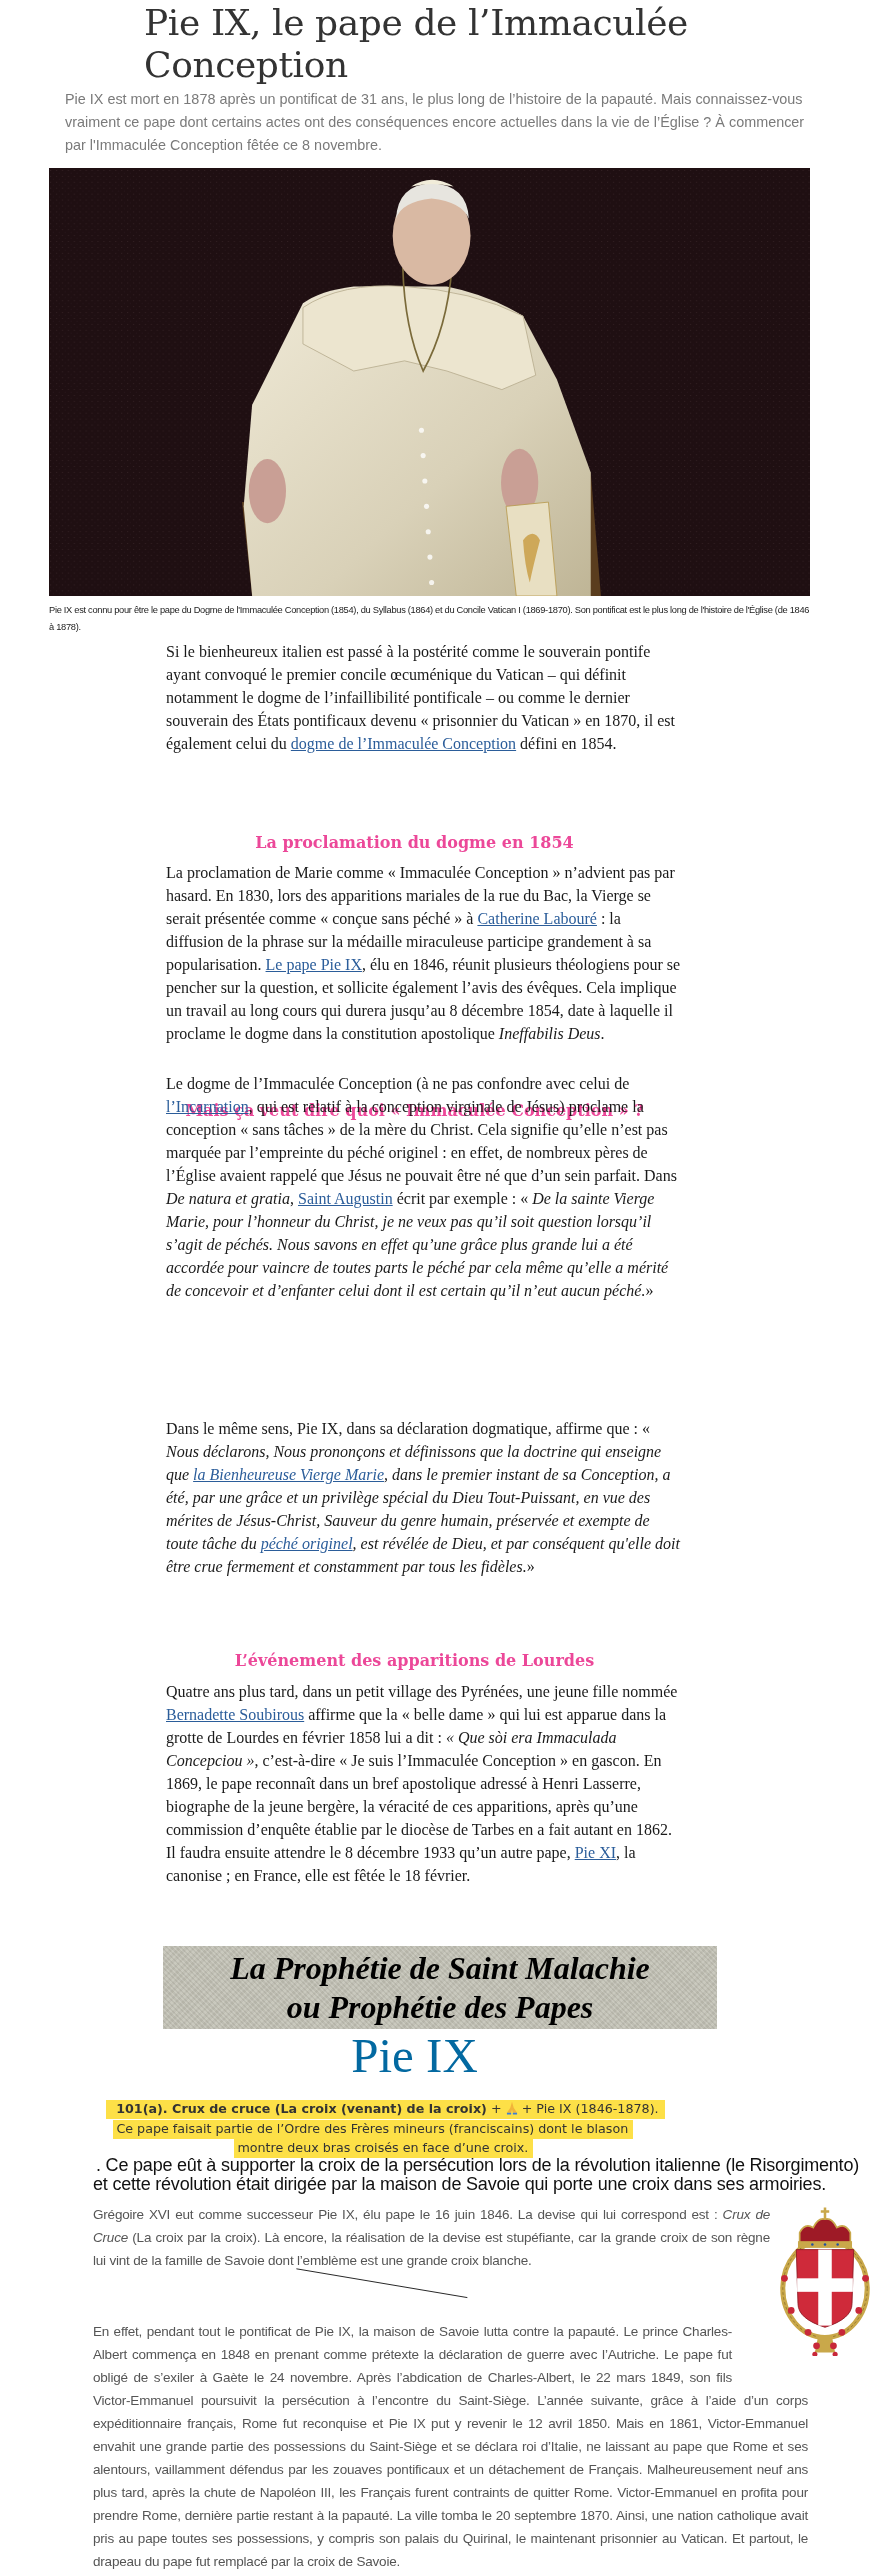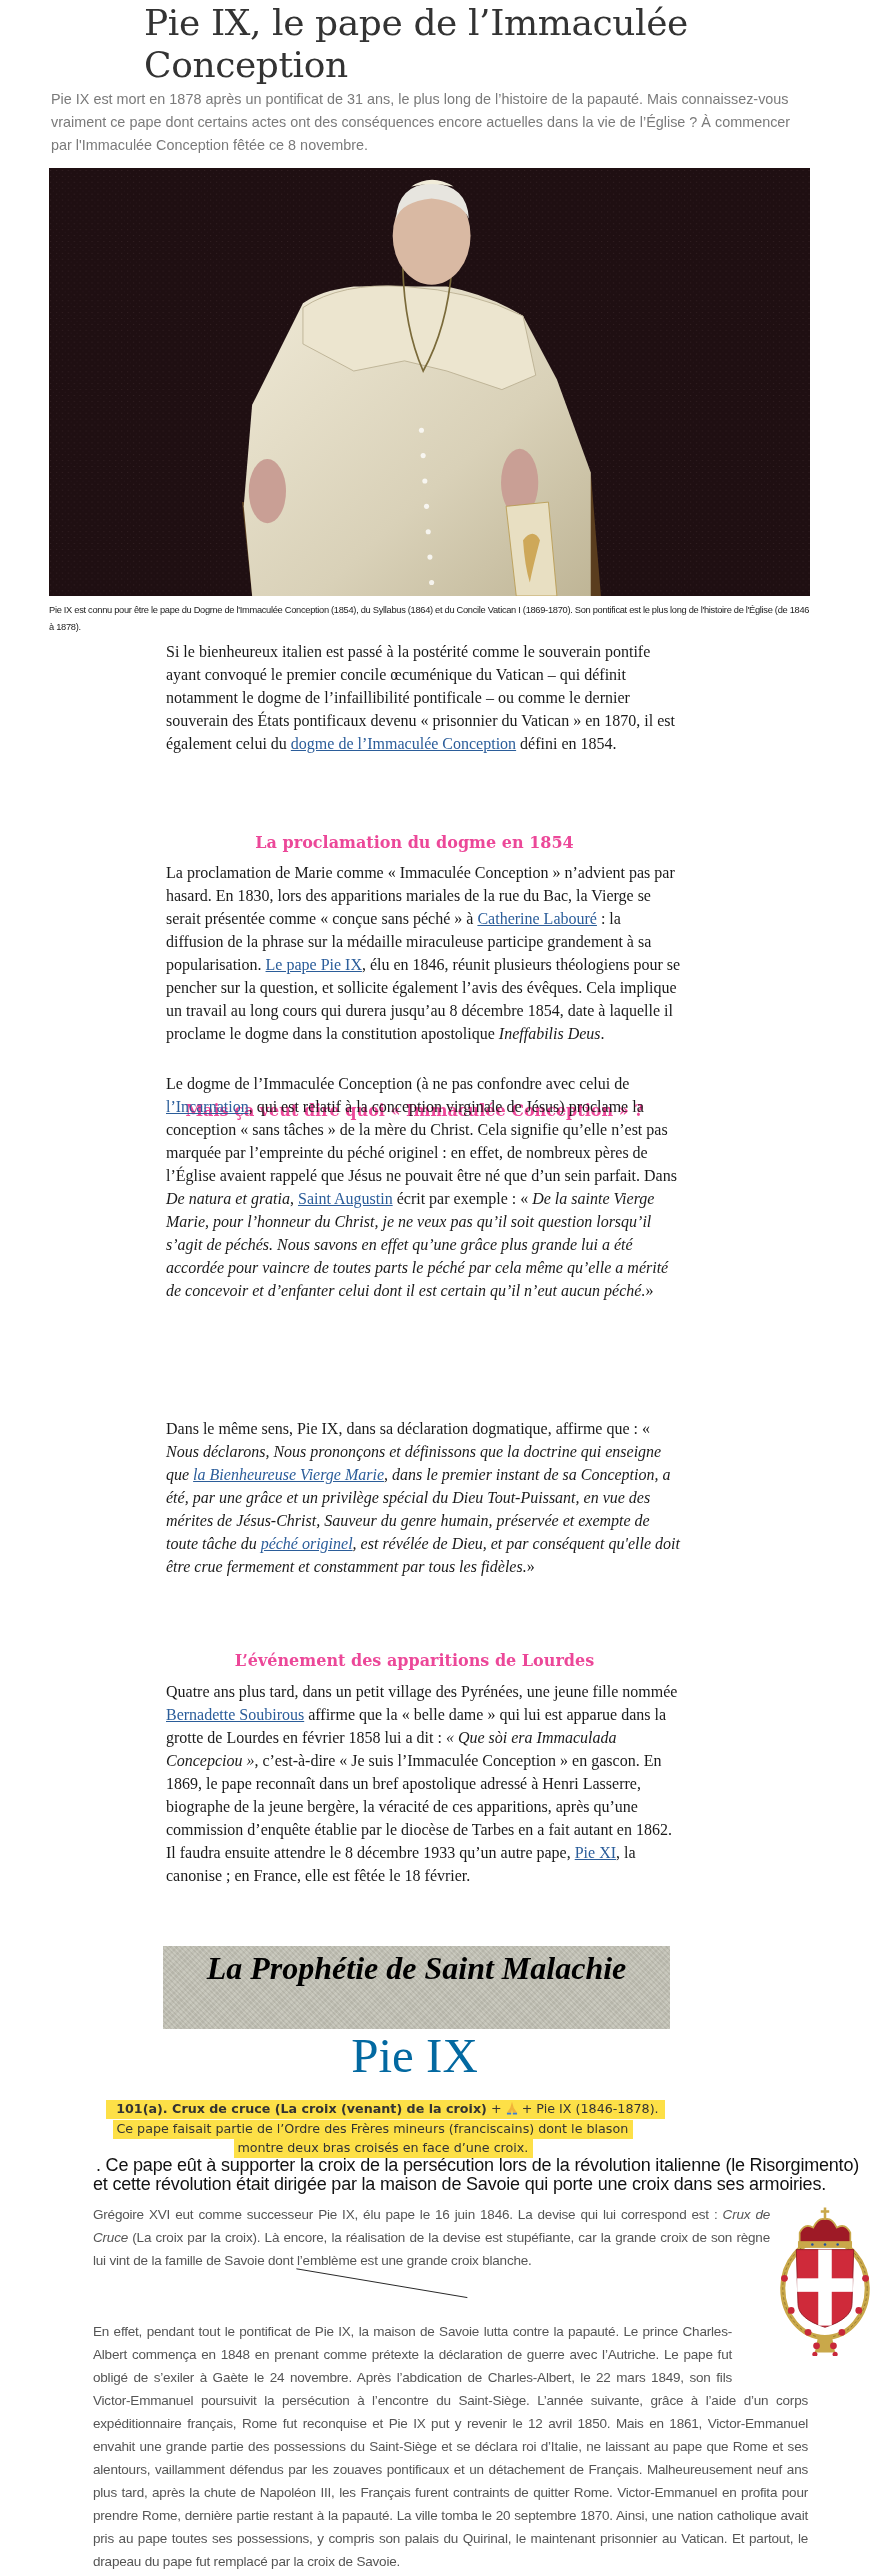--- a/index.html
+++ b/index.html
@@ -6,21 +6,21 @@
   html, body { width: 889px; background: #ffffff; }
   body { position: relative; height: 2576px; overflow: hidden; color: #222; }
 
   .title {
     position: absolute; left: 144px; top: 1.7px; width: 643px;
     font-family: "DejaVu Serif", "Liberation Serif", serif;
     font-size: 36px; line-height: 42px; color: #333; font-weight: normal;
     letter-spacing: -0.4px;
   }
   .lede {
-    position: absolute; left: 51px; top: 88px; width: 762px;
+    position: absolute; left: 65px; top: 88px; width: 762px;
     font-family: "Liberation Sans", "DejaVu Sans", sans-serif;
     font-size: 14.4px; line-height: 23px; color: #7a7a7a;
   }
 
   .hero {
     position: absolute; left: 49px; top: 168px; width: 761px; height: 428px;
     background: radial-gradient(ellipse at 50% 50%, #2a1418 0%, #1f0f12 60%, #1a0c0f 100%);
     overflow: hidden;
   }
   .hero svg { width: 100%; height: 100%; display: block; }
@@ -39,21 +39,21 @@
   .body-col a { color: #2b5d9a; text-decoration: underline; }
   .body-col i { font-style: italic; }
   .h2 {
     position: absolute; width: 525px; left: 152px;
     font-family: "DejaVu Serif", "Liberation Serif", serif;
     font-weight: bold; font-size: 16px; line-height: 22px; color: #ec4899;
     text-align: center;
   }
 
   .banner {
-    position: absolute; left: 163px; top: 1946px; width: 507px; height: 83px;
+    position: absolute; left: 163px; top: 1946px; width: 554px; height: 83px;
     background: #c2c1b5;
     background-image:
       repeating-linear-gradient(45deg, rgba(255,255,255,0.08) 0 1.7px, rgba(0,0,0,0.04) 1.7px 3.4px),
       repeating-linear-gradient(-45deg, rgba(255,255,255,0.06) 0 2.5px, rgba(0,0,0,0.03) 2.5px 5.1px);
     text-align: center;
     font-family: "Liberation Serif", "DejaVu Serif", serif;
     font-style: italic; font-weight: bold; font-size: 32px; line-height: 39px; color: #000;
     padding-top: 2.5px;
   }
   .big-pie {
@@ -154,20 +154,21 @@
   <span>Dans le même sens, Pie IX, dans sa déclaration dogmatique, affirme que : « </span><i>Nous déclarons, Nous prononçons et définissons que la doctrine qui enseigne que </i><i><a href="#">la Bienheureuse Vierge Marie</a></i><i>, dans le premier instant de sa Conception, a été, par une grâce et un privilège spécial du Dieu Tout-Puissant, en vue des mérites de Jésus-Christ, Sauveur du genre humain, préservée et exempte de toute tâche du </i><i><a href="#">péché originel</a></i><i>, est révélée de Dieu, et par conséquent qu'elle doit être crue fermement et constamment par tous les fidèles.</i><span>»</span>
 </p>
 
 <h2 class="h2" style="top:1650px;">L’événement des apparitions de Lourdes</h2>
 <p class="body-col" style="top:1680px;">
   <span>Quatre ans plus tard, dans un petit village des Pyrénées, une jeune fille nommée </span><a href="#">Bernadette Soubirous</a><span> affirme que la « belle dame » qui lui est apparue dans la grotte de Lourdes en février 1858 lui a dit : </span><i>« Que sòi era Immaculada Concepciou »</i><span>, c’est-à-dire « Je suis l’Immaculée Conception » en gascon. En 1869, le pape reconnaît dans un bref apostolique adressé à Henri Lasserre, biographe de la jeune bergère, la véracité de ces apparitions, après qu’une commission d’enquête établie par le diocèse de Tarbes en a fait autant en 1862. Il faudra ensuite attendre le 8 décembre 1933 qu’un autre pape, </span><a href="#">Pie XI</a><span>, la canonise ; en France, elle est fêtée le 18 février.</span>
 </p>
 
 <div class="banner">
   <div>La Prophétie de Saint Malachie</div>
+  <div>ou Prophétie des Papes</div>
 </div>
 <div class="big-pie">Pie IX</div>
 
 <div class="mal-line" style="left:106px; top:2100px; padding:0 6.8px 0 10.2px;">
   <b>101(a). Crux de cruce (La croix (venant) de la croix)</b>
   <span>+</span>
   <svg class="pray" viewBox="0 0 14 16">
     <path d="M7 1 L9 8 L13 14 L8 14 L7 10 L6 14 L1 14 L5 8 Z" fill="#f2b43a"></path>
     <path d="M1 14 L6 14 L6 16 L1 16 Z M8 14 L13 14 L13 16 L8 16 Z" fill="#3d7fd6"></path>
   </svg>

